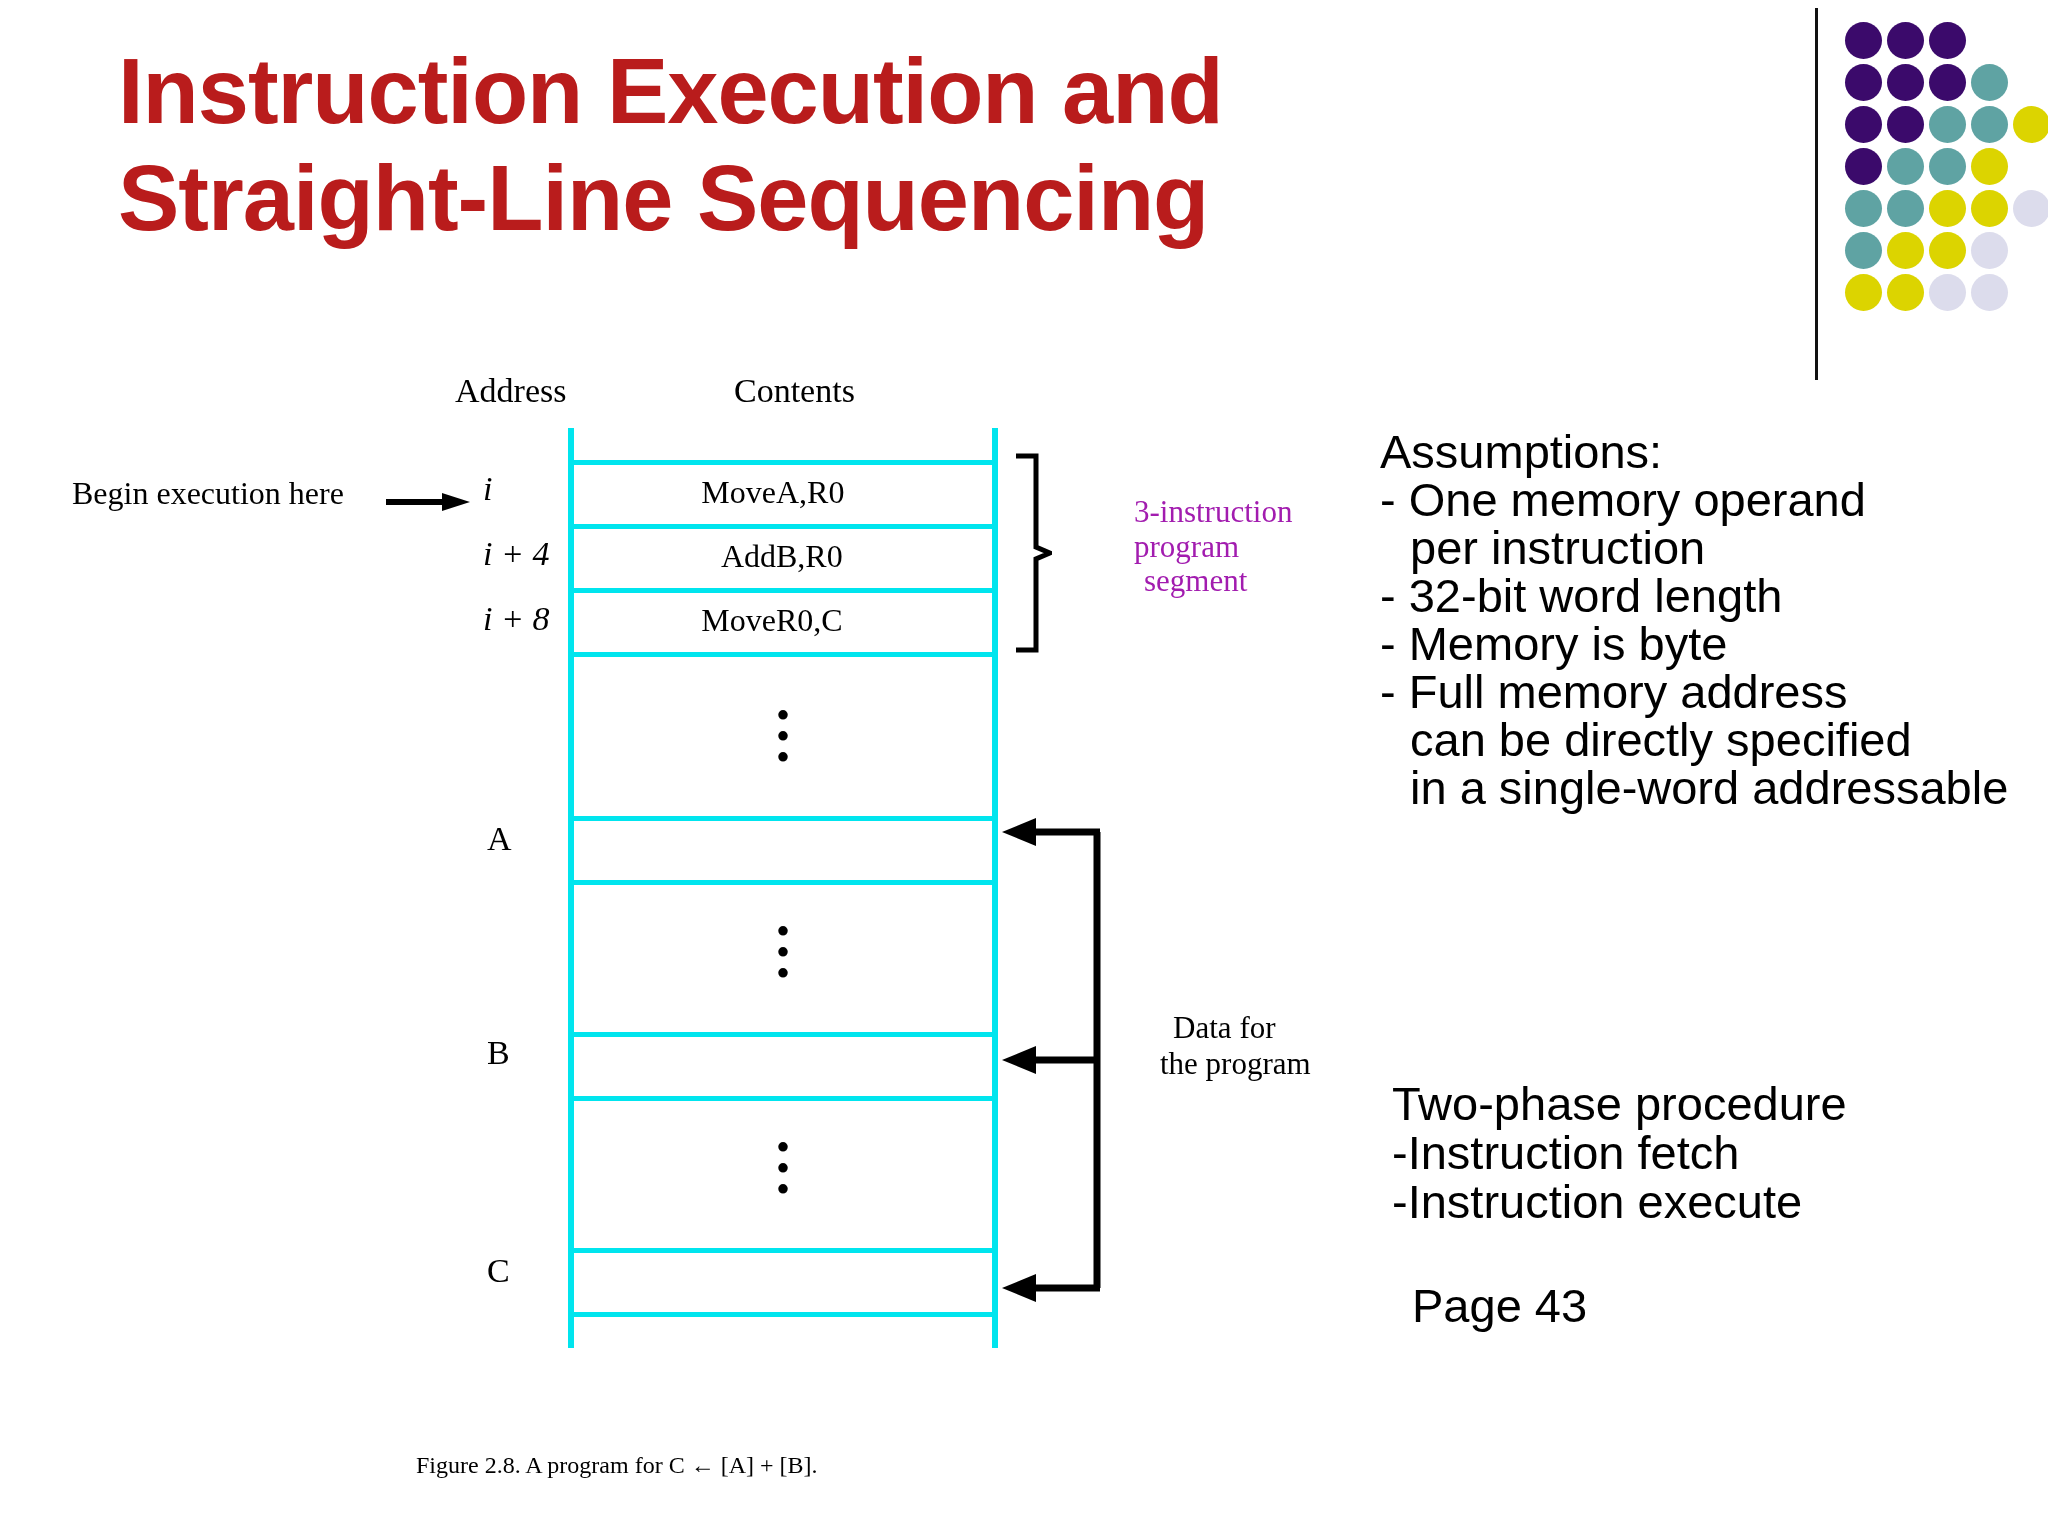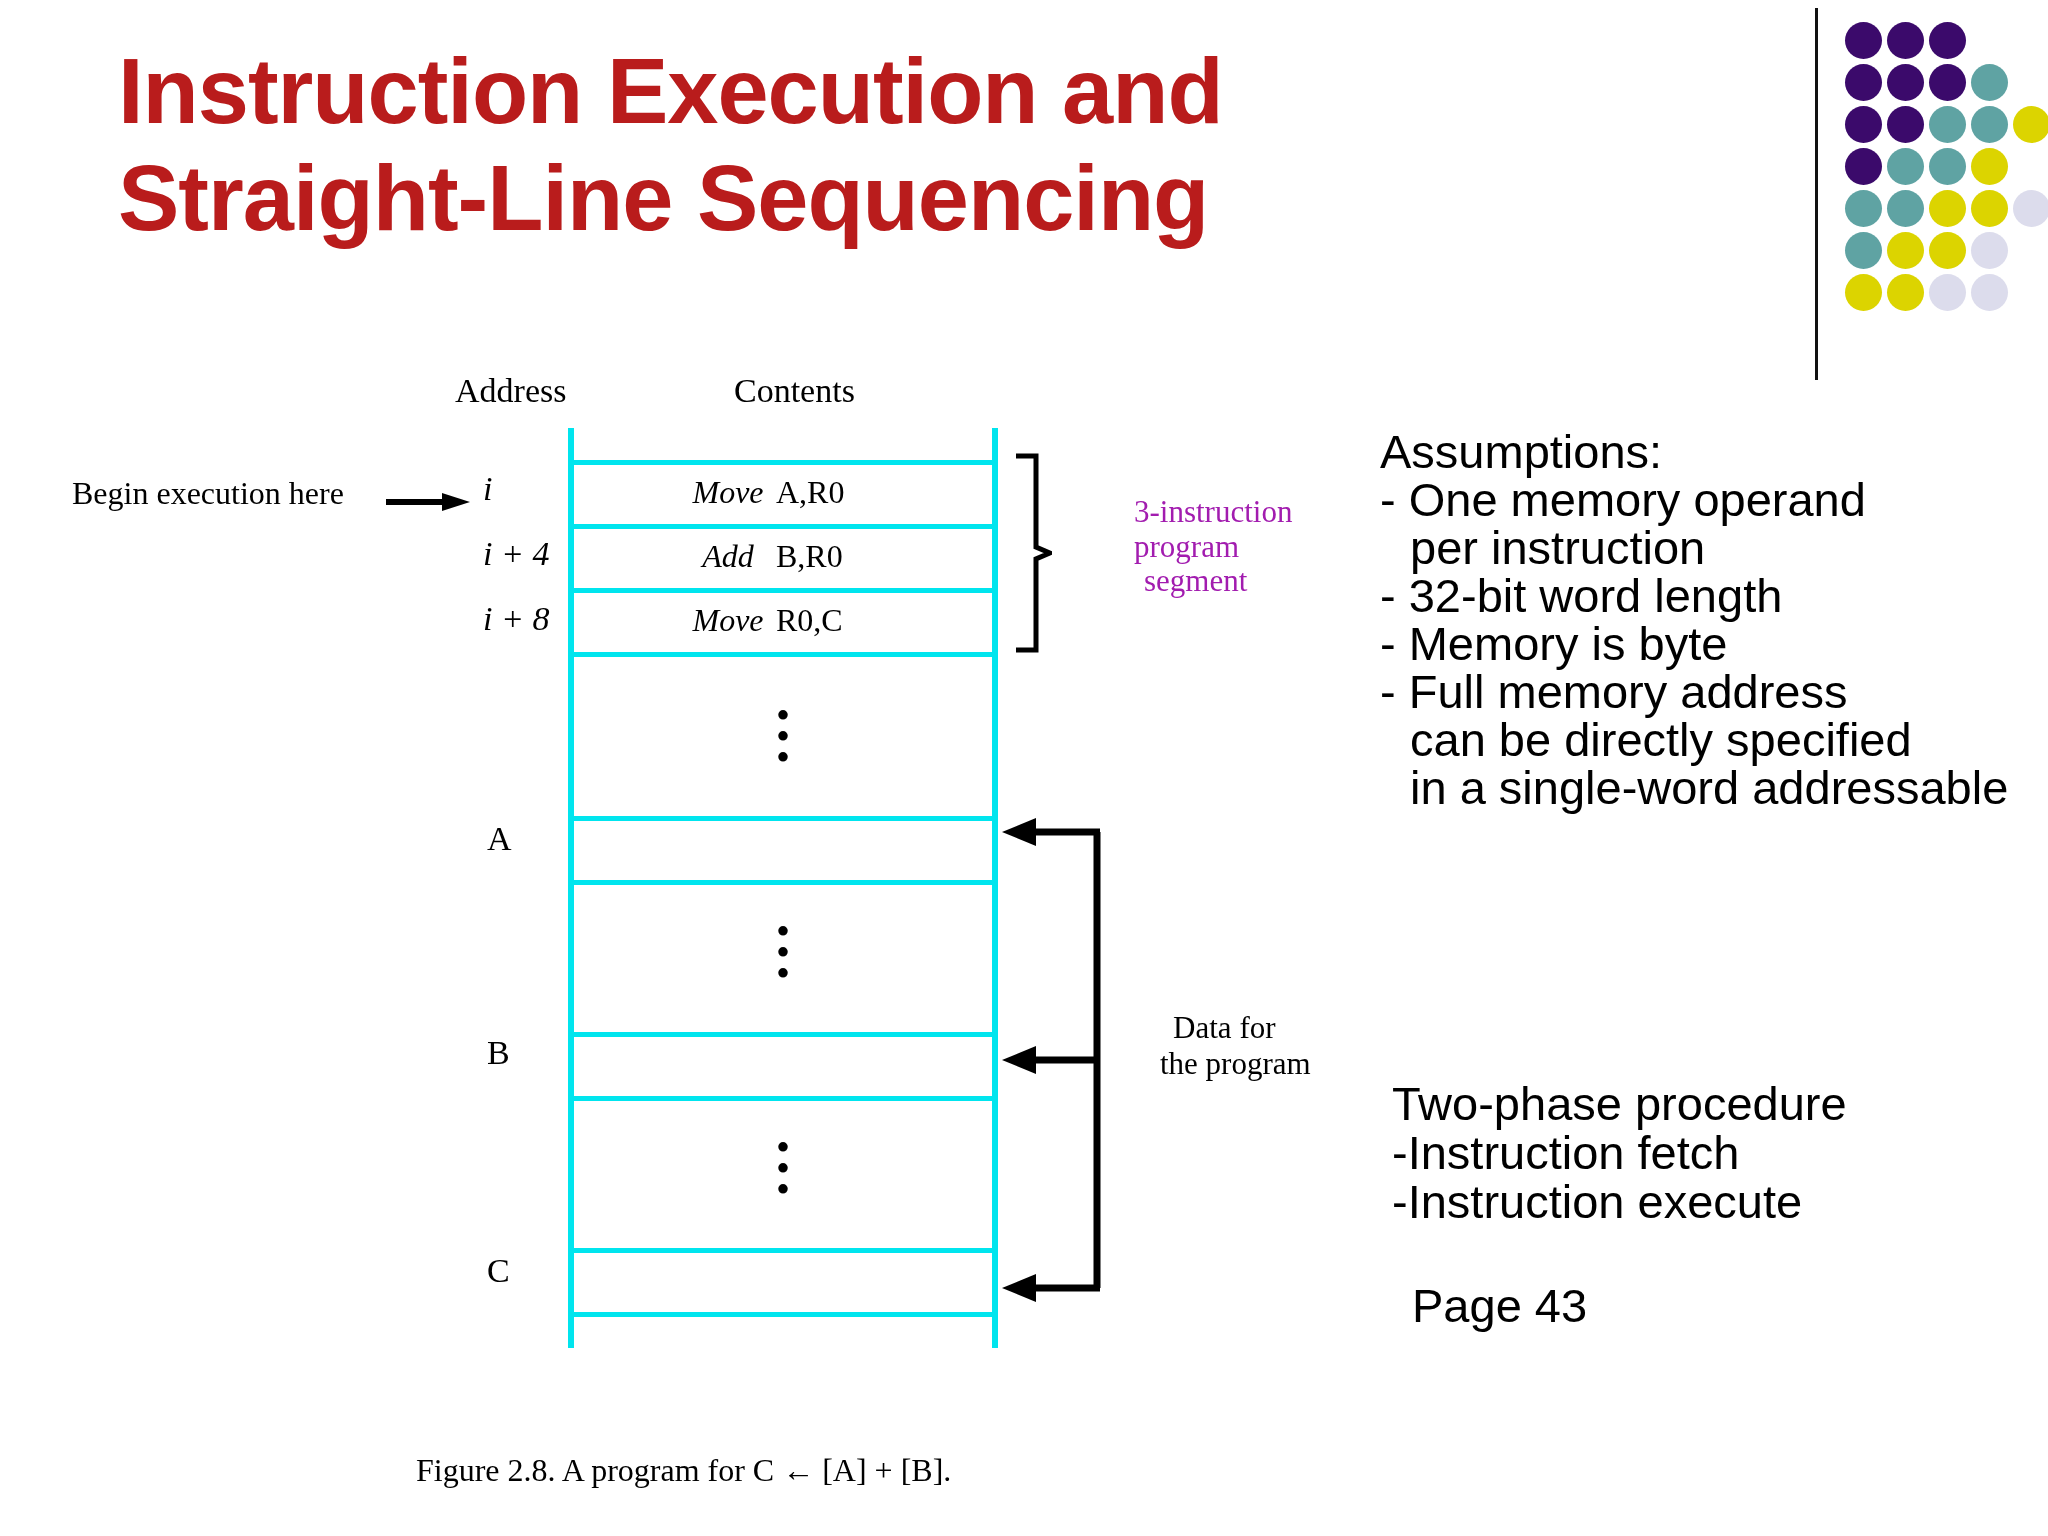--- a/index.html
+++ b/index.html
@@ -79,21 +79,21 @@
   }
   .cell-text {
     position: absolute;
     left: 0;
     width: 430px;
     text-align: center;
     font-size: 32px;
     color: #000;
     font-family: "Liberation Serif", "DejaVu Serif", serif;
   }
-  .cell-text .op  { display: inline-block; width: 96px; text-align: center; font-style: italic; }
+  .cell-text .op  { display: inline-block; width: 96px; text-align: right; }
   .cell-text .arg { display: inline-block; width: 110px; text-align: left; }
 
   .vdots {
     position: absolute;
     width: 430px;
     left: 0;
     text-align: center;
     font-size: 40px;
     line-height: 0.52;
     color: #000;
@@ -205,21 +205,21 @@
     font-family: "Liberation Sans", "DejaVu Sans", sans-serif;
     font-size: 47px;
     color: #000;
   }
 
   
   .caption {
     position: absolute;
     left: 416px;
     top: 1452px;
-    font-size: 32px;
+    font-size: 24px;
     color: #000;
     white-space: nowrap;
   }
 </style>
 </head>
 <body>
 
 <div id="slide">
 
   <div class="title">

